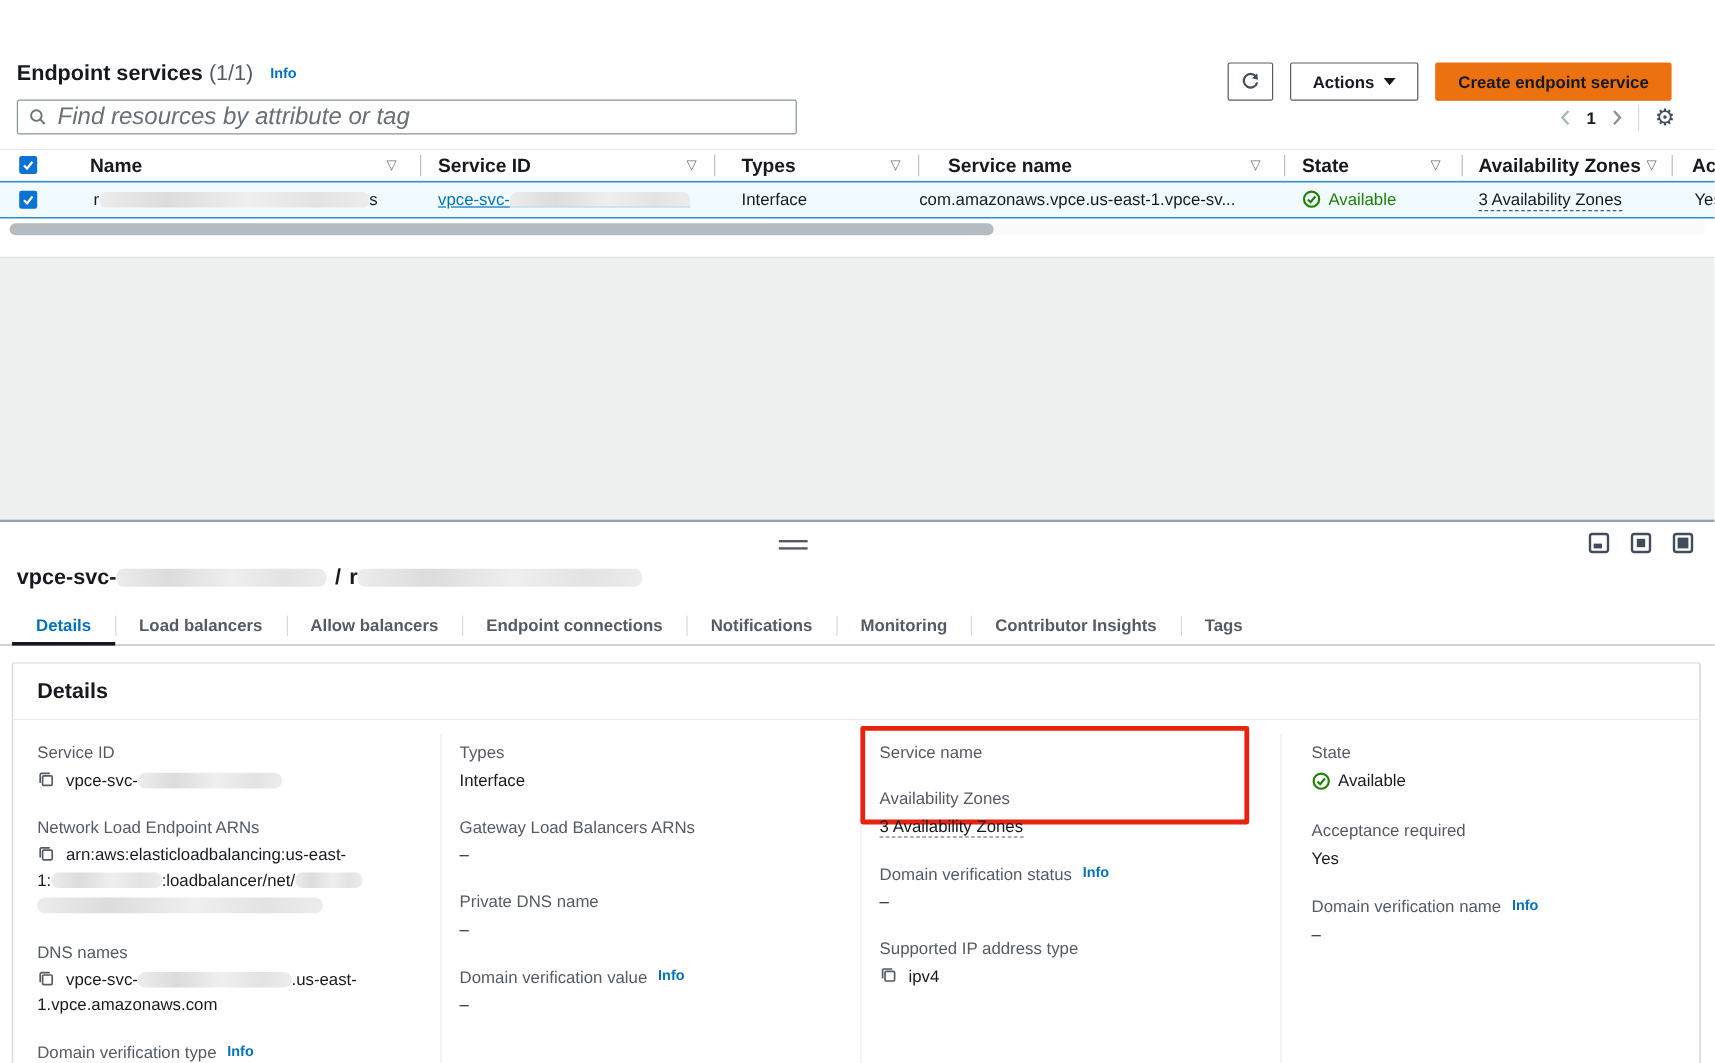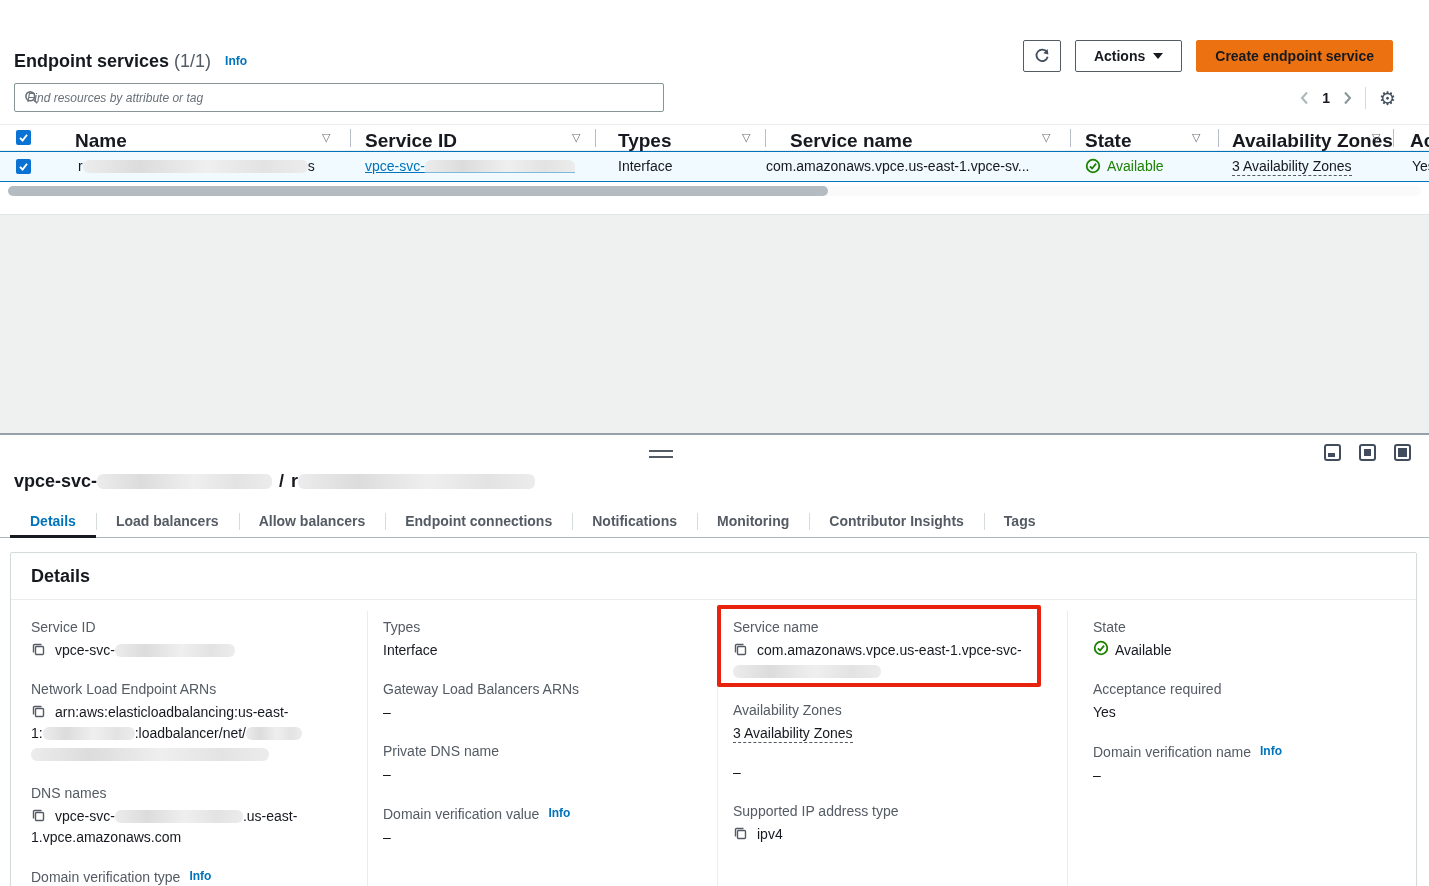--- a/index.html
+++ b/index.html
@@ -4,55 +4,55 @@
 <style>
   * { margin:0; padding:0; box-sizing:border-box; }
   html,body { width:1429px; height:886px; background:#fff; }
   body { font-family:"Liberation Sans","DejaVu Sans",sans-serif; color:#16191f; }
   .stage { position:relative; width:1429px; height:886px; overflow:hidden; background:#fff;margin-top:40px; }
 
   
   .page-title { position:absolute; left:14px; top:11px; font-size:18px; font-weight:700; color:#16191f; }
   .page-title .count { font-weight:400; color:#545b64; }
   .info-link { color:#0073bb; font-size:12px; font-weight:700; margin-left:9px; vertical-align:2px; cursor:pointer; }
-  .header-actions { position:absolute; top:0; right:36px; display:flex; gap:14px; height:32px; }
+  .header-actions { position:absolute; top:12px; right:36px; display:flex; gap:14px; height:32px; }
   .btn { display:inline-flex; align-items:center; justify-content:center; gap:8px; height:32px;
          border:1px solid #545b64; border-radius:2px; background:#fff; color:#16191f;
          font-size:14px; font-weight:700; padding:0 18px; cursor:pointer; }
   .btn.icon-only { width:38px; padding:0; }
   .btn.primary { background:#ec7211; border-color:#ec7211; color:#16191f; }
   .caret { display:inline-block; width:0; height:0; border-left:5px solid transparent; border-right:5px solid transparent; border-top:6px solid #16191f; }
 
   
   .search-wrap { position:absolute; left:14px; top:43px; width:650px; height:29px; }
   .search-wrap input { width:100%; height:100%; border:1px solid #879596; border-radius:2px;
-        padding:0 8px 0 12px; font-size:12px; font-style:italic; color:#16191f;
+        padding:0 8px 0 33px; font-size:20px; font-style:italic; color:#16191f;
         font-family:"Liberation Sans","DejaVu Sans",sans-serif; outline:none; }
   .search-wrap input::placeholder { color:#687078; font-style:italic; }
   .search-wrap .mag { position:absolute; left:10px; top:7px; }
   .pagination { position:absolute; top:46px; right:33px; display:flex; align-items:center; gap:13px; height:24px; }
   .page-num { font-size:14px; font-weight:700; color:#16191f; }
   .pag-div { width:1px; height:22px; background:#d5dbdb; }
   .gear { font-size:19px; color:#414d5c; line-height:1; cursor:pointer; }
   .chev { cursor:pointer; display:flex; align-items:center; }
 
   
   .tbl-hdr { position:absolute; left:0; top:84px; width:1429px; height:27px;
              border-top:1px solid #eaeded; border-bottom:1px solid #eaeded; background:#fff; }
-  .hlbl { position:absolute; top:5px; font-size:19px; font-weight:700; color:#16191f; white-space:nowrap; }
+  .hlbl { position:absolute; top:5px; font-size:16px; font-weight:700; color:#16191f; white-space:nowrap; }
   .sort { position:absolute; top:6px; font-size:11px; color:#687078; cursor:pointer; }
   .hdiv { position:absolute; top:4px; width:1px; height:18px; background:#b6bec9; }
   .tbl-row { position:absolute; left:0; top:111px; width:1429px; height:31px; background:#f1faff;
              border-top:1px solid #0073bb; border-bottom:1px solid #0073bb; cursor:pointer; }
   .cell { position:absolute; top:6px; font-size:14px; color:#16191f; white-space:nowrap; }
   .checkbox { position:absolute; width:15px; height:15px; background:#0972d3; border-radius:2px;
               display:flex; align-items:center; justify-content:center; cursor:pointer; }
   .link-blue { color:#0073bb; text-decoration:underline; cursor:pointer; }
   .dashed-link { color:#16191f; border-bottom:1px dashed #545b64; padding-bottom:1px; cursor:pointer; text-decoration:none; white-space:nowrap; }
-  .state-green { color:#1d8102; display:inline-flex; gap:6px; }
+  .state-green { color:#1d8102; display:inline-flex; align-items:center; gap:6px; }
 
   .redact { display:inline-block; height:13px; border-radius:6px; vertical-align:-2px;
             background:linear-gradient(90deg,#ececec,#dcdcdc 25%,#efefef 55%,#e3e3e3 80%,#ececec); filter:blur(.4px); }
   .redact.tall { height:15px; vertical-align:-2px; }
   .redact.link { border-bottom:1px solid #7fb8dd; border-radius:6px 6px 0 0; }
 
   .h-scrollbar { position:absolute; left:8px; top:146px; width:1413px; height:10px; background:#fafafa; border-radius:5px; }
   .h-scrollbar .thumb { position:absolute; left:0; top:0; width:820px; height:10px; background:#b5bcc1; border-radius:5px; cursor:pointer; }
 
   .gray-gap { position:absolute; left:0; top:174px; width:1429px; height:219px; background:#eff1f1; border-top:1px solid #e3e6e6; }
@@ -288,33 +288,27 @@
         </div>
         <div class="fld">
           <div class="lbl"><span>Domain verification value</span><span class="info-link">Info</span></div>
           <div class="val">–</div>
         </div>
       </div>
 
       <div class="col" style="left:722px; width:310px;">
         <div class="fld">
           <div class="lbl">Service name</div>
-          <div class="val">
-            <svg class="copy" width="15" height="15" viewBox="0 0 15 15">
-                <rect x="4.5" y="4.5" width="8" height="8" rx="1" fill="none" stroke="#545b64" stroke-width="1.4"></rect>
-                <path d="M10.5 2.5 H3.6 a1.1 1.1 0 0 0 -1.1 1.1 V10.5" fill="none" stroke="#545b64" stroke-width="1.4"></path>
-              </svg><span>com.amazonaws.vpce.us-east-1.vpce-svc-</span><br>
-            <span class="redact" style="width:148px"></span>
-          </div>
         </div>
         <div class="fld">
           <div class="lbl">Availability Zones</div>
           <div class="val"><a class="dashed-link">3 Availability Zones</a></div>
         </div>
         <div class="fld">
+          <div class="lbl"><span>Domain verification status</span><span class="info-link">Info</span></div>
           <div class="val">–</div>
         </div>
         <div class="fld">
           <div class="lbl">Supported IP address type</div>
           <div class="val">
             <svg class="copy" width="15" height="15" viewBox="0 0 15 15">
                 <rect x="4.5" y="4.5" width="8" height="8" rx="1" fill="none" stroke="#545b64" stroke-width="1.4"></rect>
                 <path d="M10.5 2.5 H3.6 a1.1 1.1 0 0 0 -1.1 1.1 V10.5" fill="none" stroke="#545b64" stroke-width="1.4"></path>
               </svg><span>ipv4</span>
           </div>

